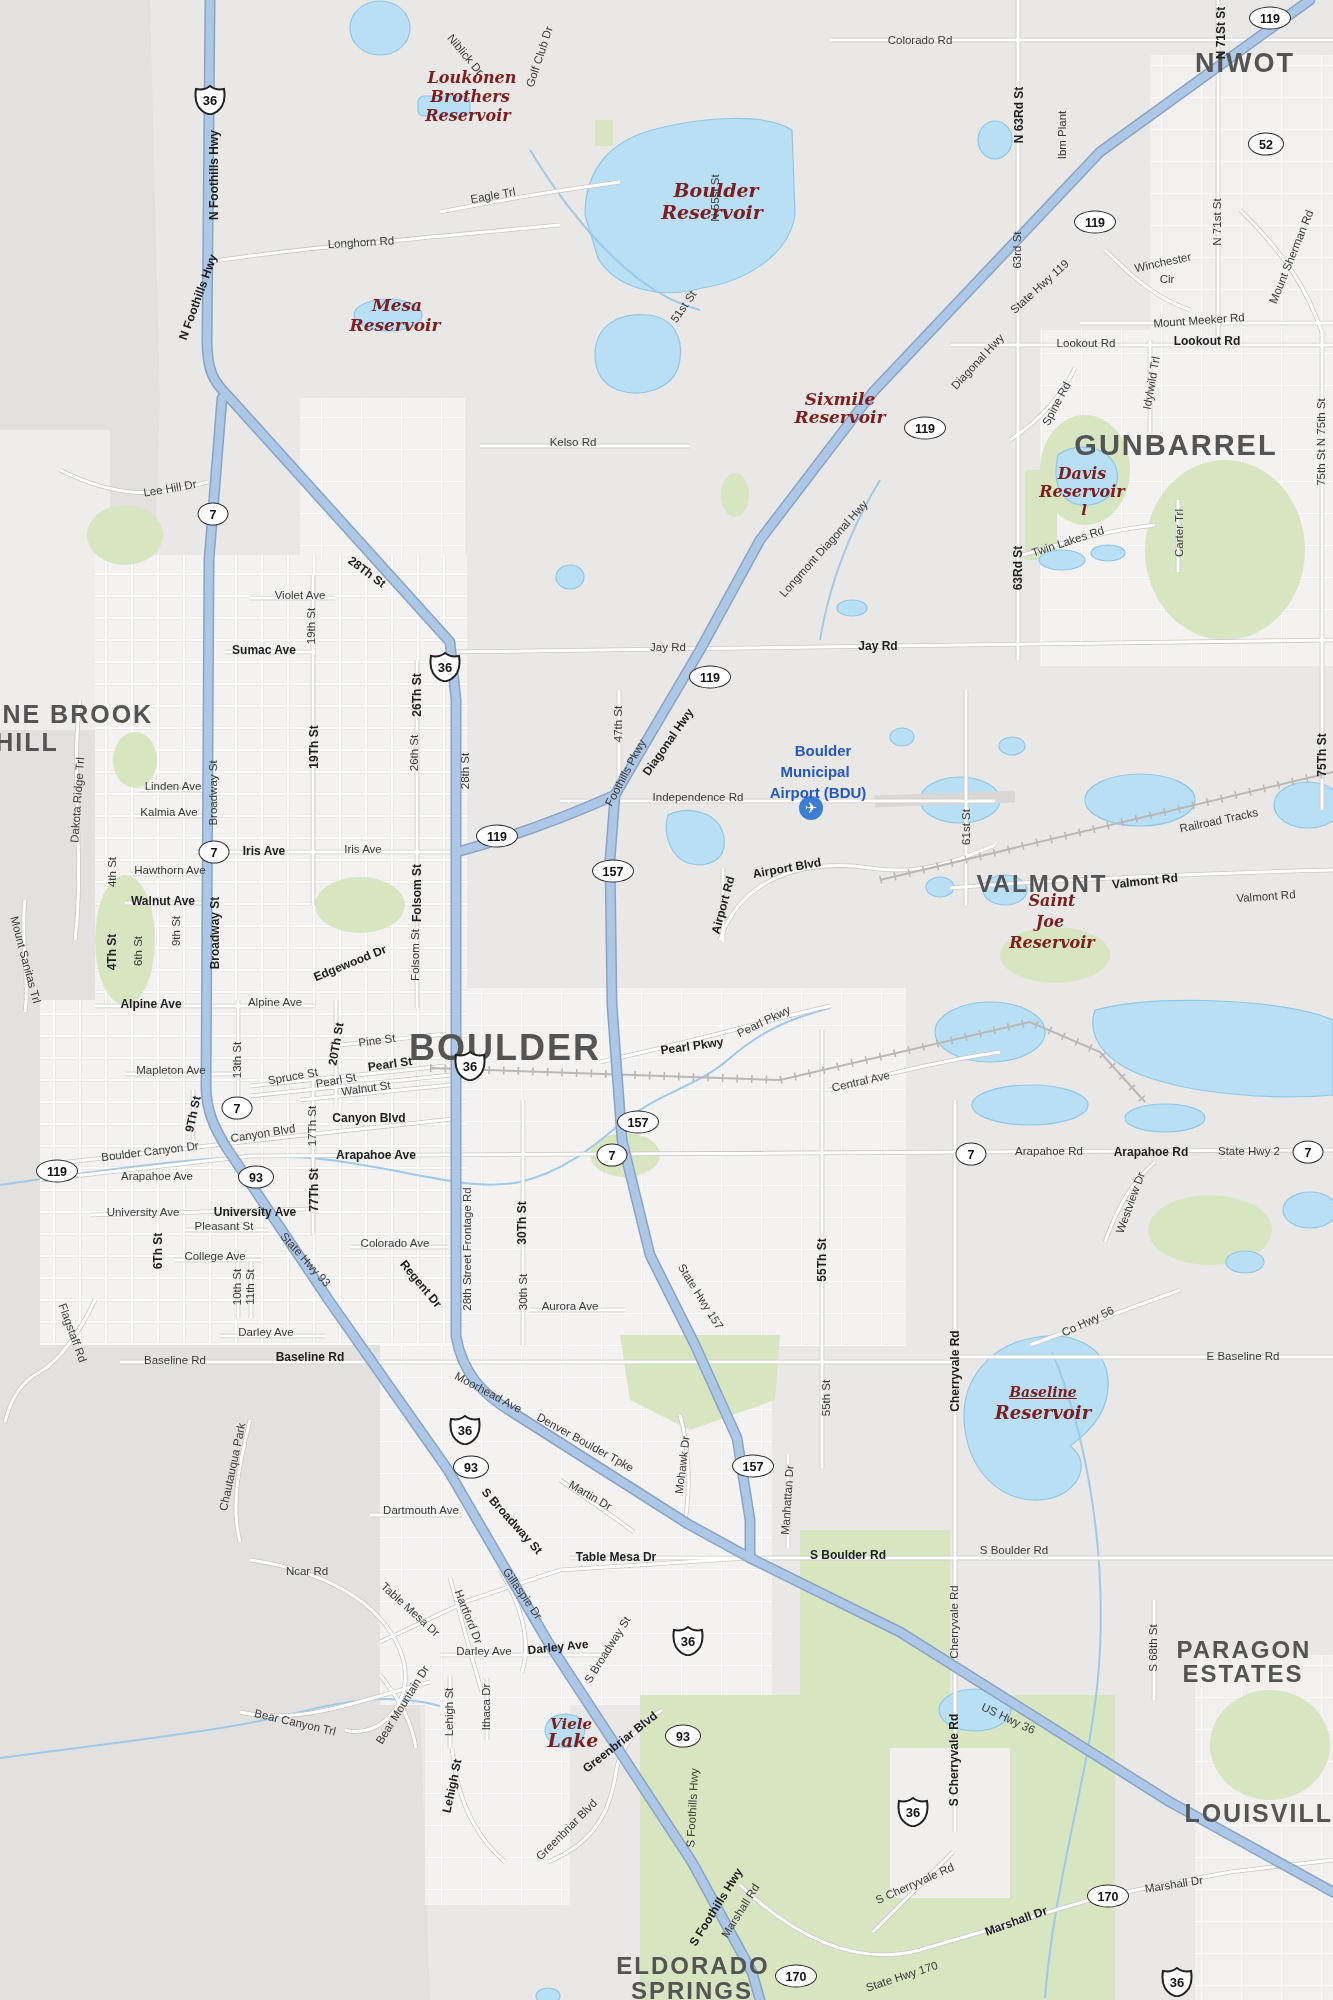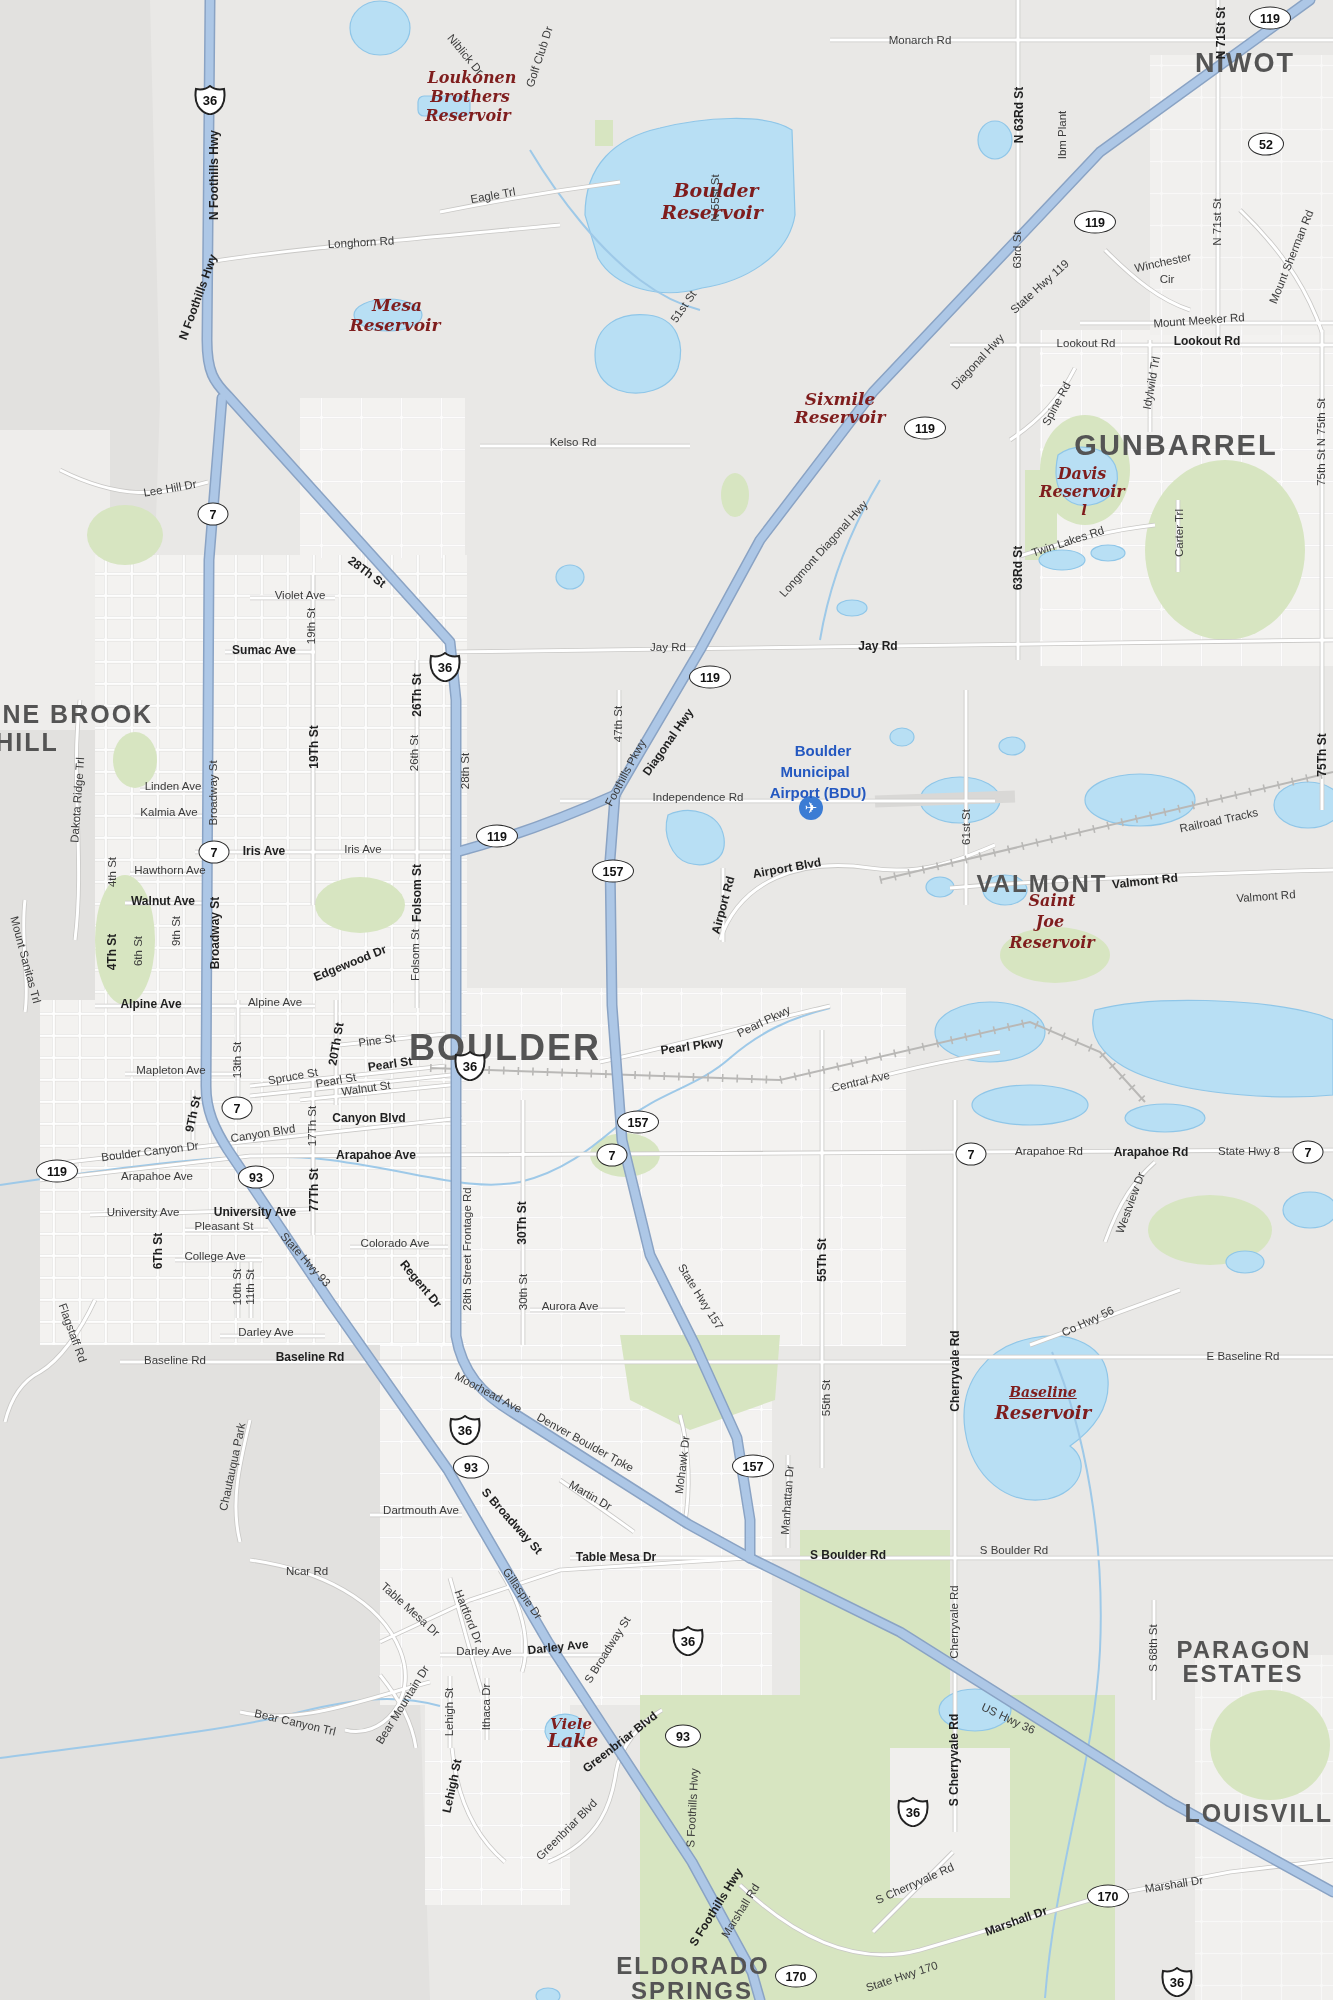--- a/index.html
+++ b/index.html
@@ -370,21 +370,21 @@
       <div class="lb lb-wa" style="font-size: 16px; left: 1052px; top: 901px; transform: translate(-50%, -50%) rotate(0deg);">Saint</div>
       <div class="lb lb-wa" style="font-size: 16px; left: 1050px; top: 922px; transform: translate(-50%, -50%) rotate(0deg);">Joe</div>
       <div class="lb lb-wa" style="font-size: 16px; left: 1052px; top: 943px; transform: translate(-50%, -50%) rotate(0deg);">Reservoir</div>
       <div class="lb lb-wa" style="font-size: 14px; left: 1043px; top: 1392px; transform: translate(-50%, -50%) rotate(0deg); text-decoration: underline;">Baseline</div>
       <div class="lb lb-wa" style="font-size: 18px; left: 1043px; top: 1413px; transform: translate(-50%, -50%) rotate(0deg);">Reservoir</div>
       <div class="lb lb-wa" style="font-size: 15px; left: 571px; top: 1724px; transform: translate(-50%, -50%) rotate(0deg);">Viele</div>
       <div class="lb lb-wa" style="font-size: 19px; left: 573px; top: 1740px; transform: translate(-50%, -50%) rotate(0deg);">Lake</div>
       <div class="lb lb-rb" style="left: 214px; top: 175px; transform: translate(-50%, -50%) rotate(-90deg);">N Foothills Hwy</div>
       <div class="lb lb-rb" style="left: 198px; top: 297px; transform: translate(-50%, -50%) rotate(-70deg);">N Foothills Hwy</div>
       <div class="lb lb-rd" style="left: 361px; top: 243px; transform: translate(-50%, -50%) rotate(-3deg);">Longhorn Rd</div>
-      <div class="lb lb-rd" style="left: 920px; top: 41px; transform: translate(-50%, -50%) rotate(0deg);">Monarch Rd</div>
+      <div class="lb lb-rd" style="left: 920px; top: 41px; transform: translate(-50%, -50%) rotate(0deg);">Colorado Rd</div>
       <div class="lb lb-rd" style="left: 465px; top: 55px; transform: translate(-50%, -50%) rotate(50deg);">Niblick Dr</div>
       <div class="lb lb-rd" style="left: 540px; top: 57px; transform: translate(-50%, -50%) rotate(-72deg);">Golf Club Dr</div>
       <div class="lb lb-rd" style="left: 493px; top: 196px; transform: translate(-50%, -50%) rotate(-10deg);">Eagle Trl</div>
       <div class="lb lb-rd" style="left: 716px; top: 198px; transform: translate(-50%, -50%) rotate(-90deg);">N 55st St</div>
       <div class="lb lb-rd" style="left: 684px; top: 307px; transform: translate(-50%, -50%) rotate(-55deg);">51st St</div>
       <div class="lb lb-rd" style="left: 573px; top: 443px; transform: translate(-50%, -50%) rotate(0deg);">Kelso Rd</div>
       <div class="lb lb-rb" style="left: 1019px; top: 115px; transform: translate(-50%, -50%) rotate(-90deg);">N 63Rd St</div>
       <div class="lb lb-rd" style="left: 1018px; top: 250px; transform: translate(-50%, -50%) rotate(-90deg);">63rd St</div>
       <div class="lb lb-rd" style="left: 1063px; top: 135px; transform: translate(-50%, -50%) rotate(-90deg);">Ibm Plant</div>
       <div class="lb lb-rb" style="left: 1221px; top: 33px; transform: translate(-50%, -50%) rotate(-90deg);">N 71St St</div>
@@ -477,21 +477,21 @@
       <div class="lb lb-rb" style="left: 1322px; top: 755px; transform: translate(-50%, -50%) rotate(-90deg);">75Th St</div>
       <div class="lb lb-rb" style="left: 668px; top: 742px; transform: translate(-50%, -50%) rotate(-55deg);">Diagonal Hwy</div>
       <div class="lb lb-rd" style="left: 619px; top: 724px; transform: translate(-50%, -50%) rotate(-90deg);">47th St</div>
       <div class="lb lb-rd" style="left: 626px; top: 773px; transform: translate(-50%, -50%) rotate(-62deg);">Foothills Pkwy</div>
       <div class="lb lb-rd" style="left: 698px; top: 798px; transform: translate(-50%, -50%) rotate(0deg);">Independence Rd</div>
       <div class="lb lb-rd" style="left: 466px; top: 771px; transform: translate(-50%, -50%) rotate(-90deg);">28th St</div>
       <div class="lb lb-rb" style="left: 723px; top: 905px; transform: translate(-50%, -50%) rotate(-75deg);">Airport Rd</div>
       <div class="lb lb-rb" style="left: 787px; top: 868px; transform: translate(-50%, -50%) rotate(-10deg);">Airport Blvd</div>
       <div class="lb lb-rd" style="left: 1049px; top: 1152px; transform: translate(-50%, -50%) rotate(0deg);">Arapahoe Rd</div>
       <div class="lb lb-rb" style="left: 1151px; top: 1152px; transform: translate(-50%, -50%) rotate(0deg);">Arapahoe Rd</div>
-      <div class="lb lb-rd" style="left: 1249px; top: 1152px; transform: translate(-50%, -50%) rotate(0deg);">State Hwy 8</div>
+      <div class="lb lb-rd" style="left: 1249px; top: 1152px; transform: translate(-50%, -50%) rotate(0deg);">State Hwy 2</div>
       <div class="lb lb-rd" style="left: 1131px; top: 1203px; transform: translate(-50%, -50%) rotate(-70deg);">Westview Dr</div>
       <div class="lb lb-rd" style="left: 1088px; top: 1322px; transform: translate(-50%, -50%) rotate(-25deg);">Co Hwy 56</div>
       <div class="lb lb-rb" style="left: 955px; top: 1371px; transform: translate(-50%, -50%) rotate(-90deg);">Cherryvale Rd</div>
       <div class="lb lb-rd" style="left: 955px; top: 1622px; transform: translate(-50%, -50%) rotate(-90deg);">Cherryvale Rd</div>
       <div class="lb lb-rd" style="left: 1243px; top: 1357px; transform: translate(-50%, -50%) rotate(0deg);">E Baseline Rd</div>
       <div class="lb lb-rd" style="left: 1014px; top: 1551px; transform: translate(-50%, -50%) rotate(0deg);">S Boulder Rd</div>
       <div class="lb lb-rb" style="left: 848px; top: 1555px; transform: translate(-50%, -50%) rotate(0deg);">S Boulder Rd</div>
       <div class="lb lb-rd" style="left: 1154px; top: 1648px; transform: translate(-50%, -50%) rotate(-90deg);">S 68th St</div>
       <div class="lb lb-rd" style="left: 175px; top: 1361px; transform: translate(-50%, -50%) rotate(0deg);">Baseline Rd</div>
       <div class="lb lb-rb" style="left: 310px; top: 1357px; transform: translate(-50%, -50%) rotate(0deg);">Baseline Rd</div>

